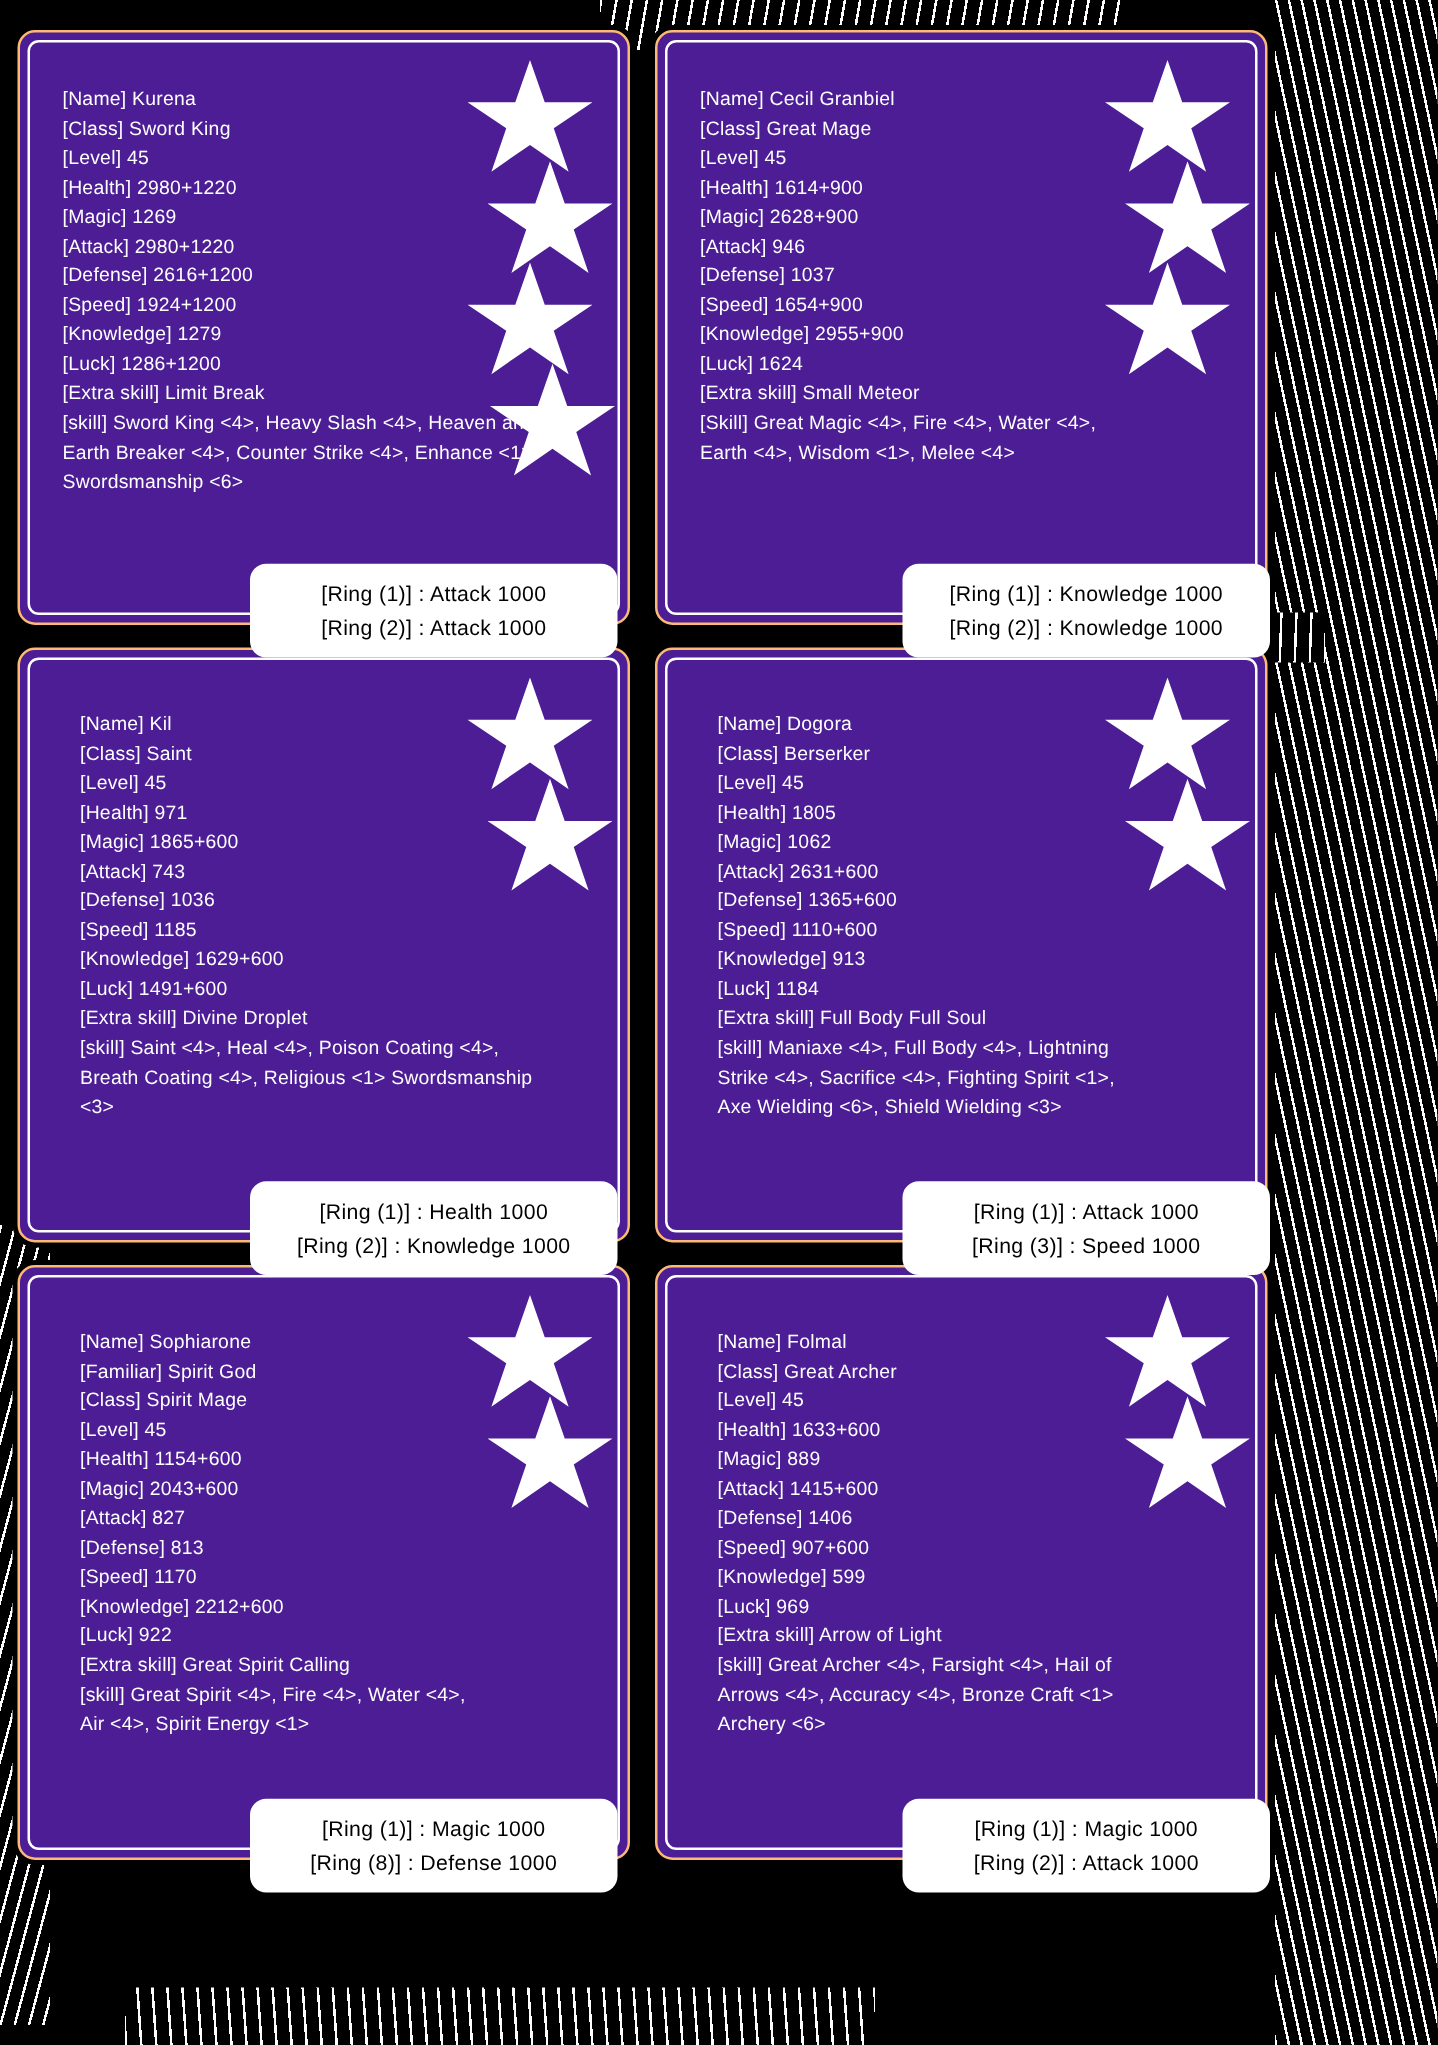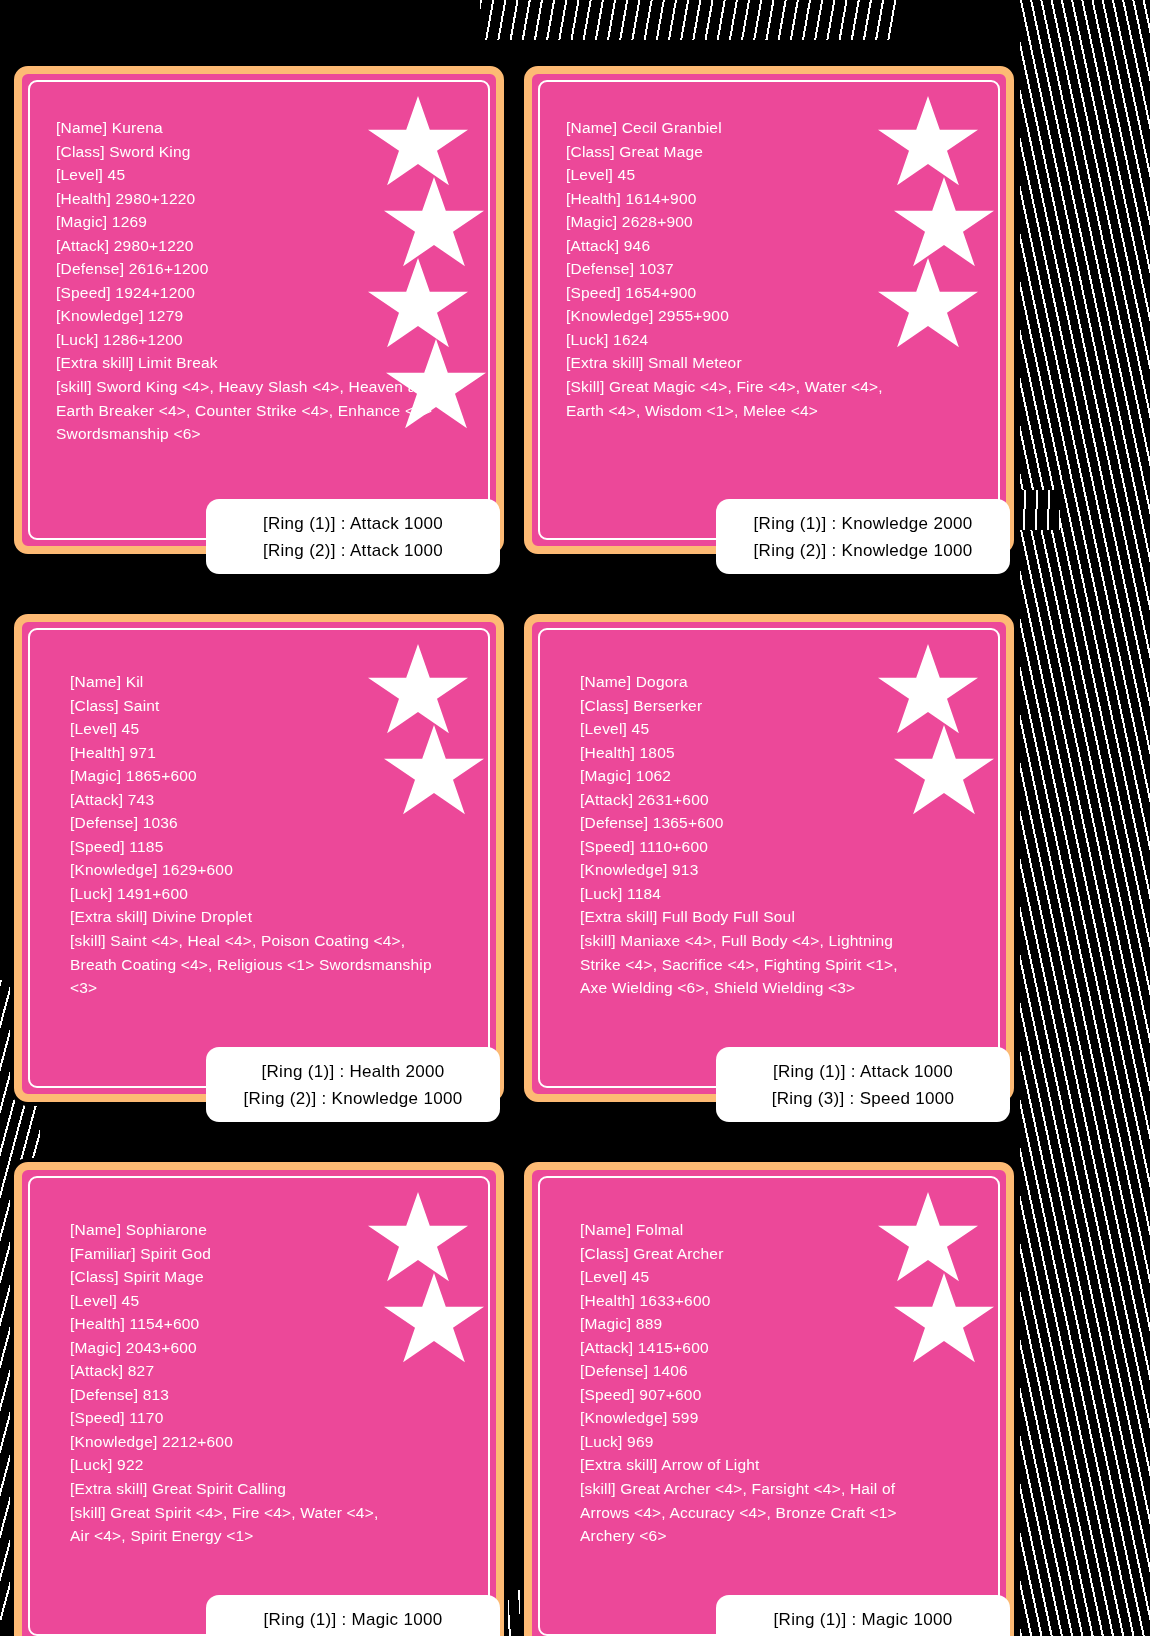--- a/index.html
+++ b/index.html
@@ -78,26 +78,25 @@
     width: 1000px;
     display: grid;
     grid-template-columns: 490px 490px;
     grid-column-gap: 20px;
     grid-row-gap: 18px;
   }
 
   .card {
     position: relative;
     height: 472px;
-    background: #ec4899;
-    border: 8px solid #fdba74;
+    background: #4c1d95;
+    border: 2px solid #fdba74;
     border-radius: 14px;
     box-shadow: 0 0 0 4px #000;
     overflow: visible;
-    margin-top: 42px;
   }
   .card .inner-frame {
     position: absolute;
     inset: 6px;
     border: 2px solid #ffffff;
     border-radius: 9px;
     pointer-events: none;
   }
 
   .stats {
@@ -208,21 +207,21 @@
 [Magic] 2628+900
 [Attack] 946
 [Defense] 1037
 [Speed] 1654+900
 [Knowledge] 2955+900
 [Luck] 1624
 [Extra skill] Small Meteor
 [Skill] Great Magic &lt;4&gt;, Fire &lt;4&gt;, Water &lt;4&gt;,
 Earth &lt;4&gt;, Wisdom &lt;1&gt;, Melee &lt;4&gt;</div>
       <div class="ring-box">
-        <div class="ring-line">[Ring (1)] : Knowledge 2000</div>
+        <div class="ring-line">[Ring (1)] : Knowledge 1000</div>
         <div class="ring-line">[Ring (2)] : Knowledge 1000</div>
       </div>
     </div>
 
     <div class="card shift-stats">
       <div class="inner-frame"></div>
       <div class="stars">
         <span class="star s1"></span>
         <span class="star s2"></span>
       </div>
@@ -233,21 +232,21 @@
 [Magic] 1865+600
 [Attack] 743
 [Defense] 1036
 [Speed] 1185
 [Knowledge] 1629+600
 [Luck] 1491+600
 [Extra skill] Divine Droplet
 [skill] Saint &lt;4&gt;, Heal &lt;4&gt;, Poison Coating &lt;4&gt;,
 Breath Coating &lt;4&gt;, Religious &lt;1&gt; Swordsmanship &lt;3&gt;</div>
       <div class="ring-box left-align">
-        <div class="ring-line">[Ring (1)] : Health 2000</div>
+        <div class="ring-line">[Ring (1)] : Health 1000</div>
         <div class="ring-line">[Ring (2)] : Knowledge 1000</div>
       </div>
     </div>
 
     <div class="card shift-stats">
       <div class="inner-frame"></div>
       <div class="stars">
         <span class="star s1"></span>
         <span class="star s2"></span>
       </div>

